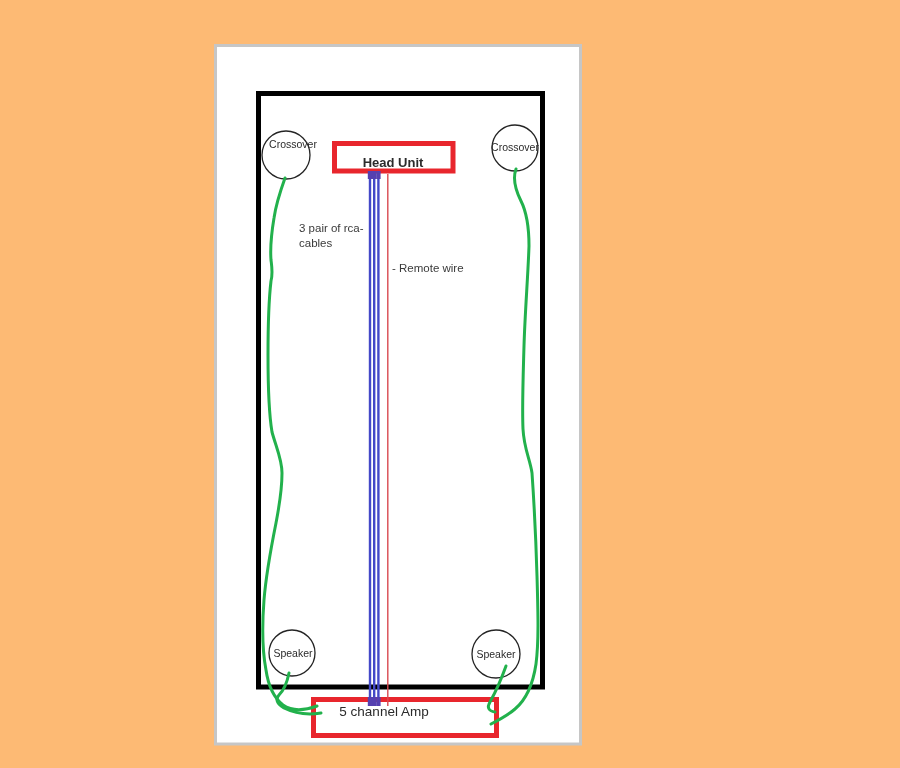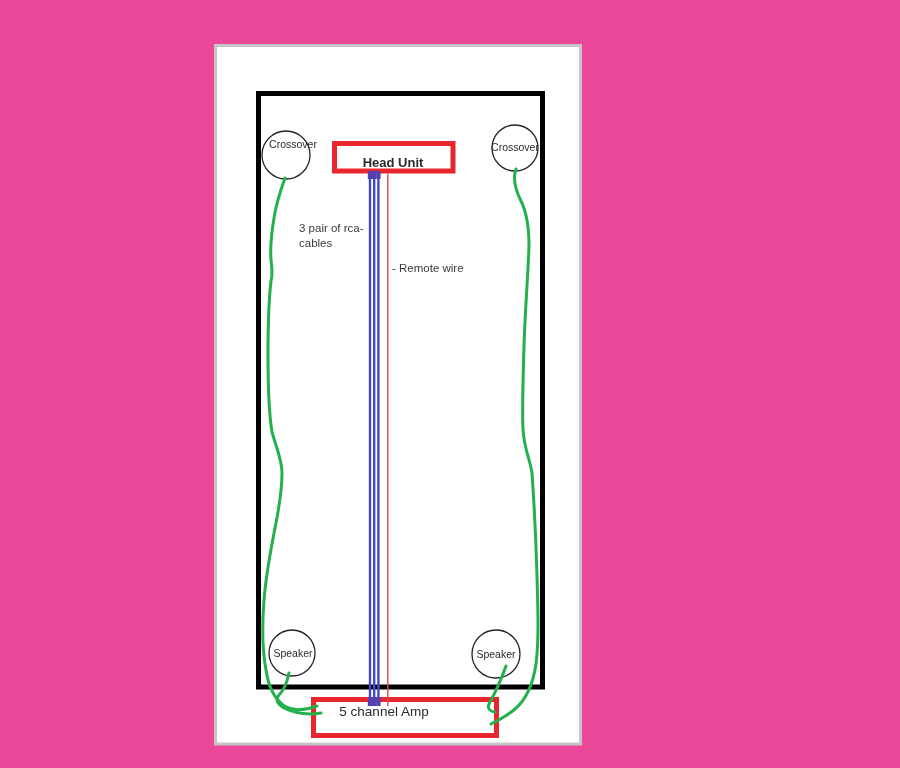--- a/index.html
+++ b/index.html
@@ -1,16 +1,16 @@
 <!DOCTYPE html>
 <html style="--box-red: #e8262d; --wire-green: #22b14c; --rca-blue: #4348c8; --cap-purple: #5540b0; --remote-red: #d94a50; --frame-black: #000000; --frame-gray: #c6c6c6; --text-dark: #2b2b2b;"><head>
 <meta charset="utf-8">
 <style>
   html,body{margin:0;padding:0;background:#fff;}
-  .stage{position:relative;width:900px;height:768px;background:#ec4899;overflow:hidden;
+  .stage{position:relative;width:900px;height:768px;background:#fdba74;overflow:hidden;
          font-family:"Liberation Sans",sans-serif;}
   svg{display:block;}
   .frame-gray{fill:#ffffff;stroke:var(--frame-gray,#c6c6c6);stroke-width:3;}
   .frame-black{fill:#ffffff;stroke:var(--frame-black,#000);stroke-width:5;}
   .redbox{fill:#ffffff;stroke:var(--box-red,#e8262d);stroke-width:5;}
   .node{fill:#ffffff;stroke:#242424;stroke-width:1.3;}
   .wire{fill:none;stroke:var(--wire-green,#22b14c);stroke-width:3;stroke-linecap:round;}
   .rca{fill:none;stroke:var(--rca-blue,#3f48cc);stroke-width:2.4;}
   .rca-cap{fill:none;stroke:var(--cap-purple,#5540b0);stroke-width:4.4;}
   .remote{fill:none;stroke:var(--remote-red,#d94a50);stroke-width:1.4;}

